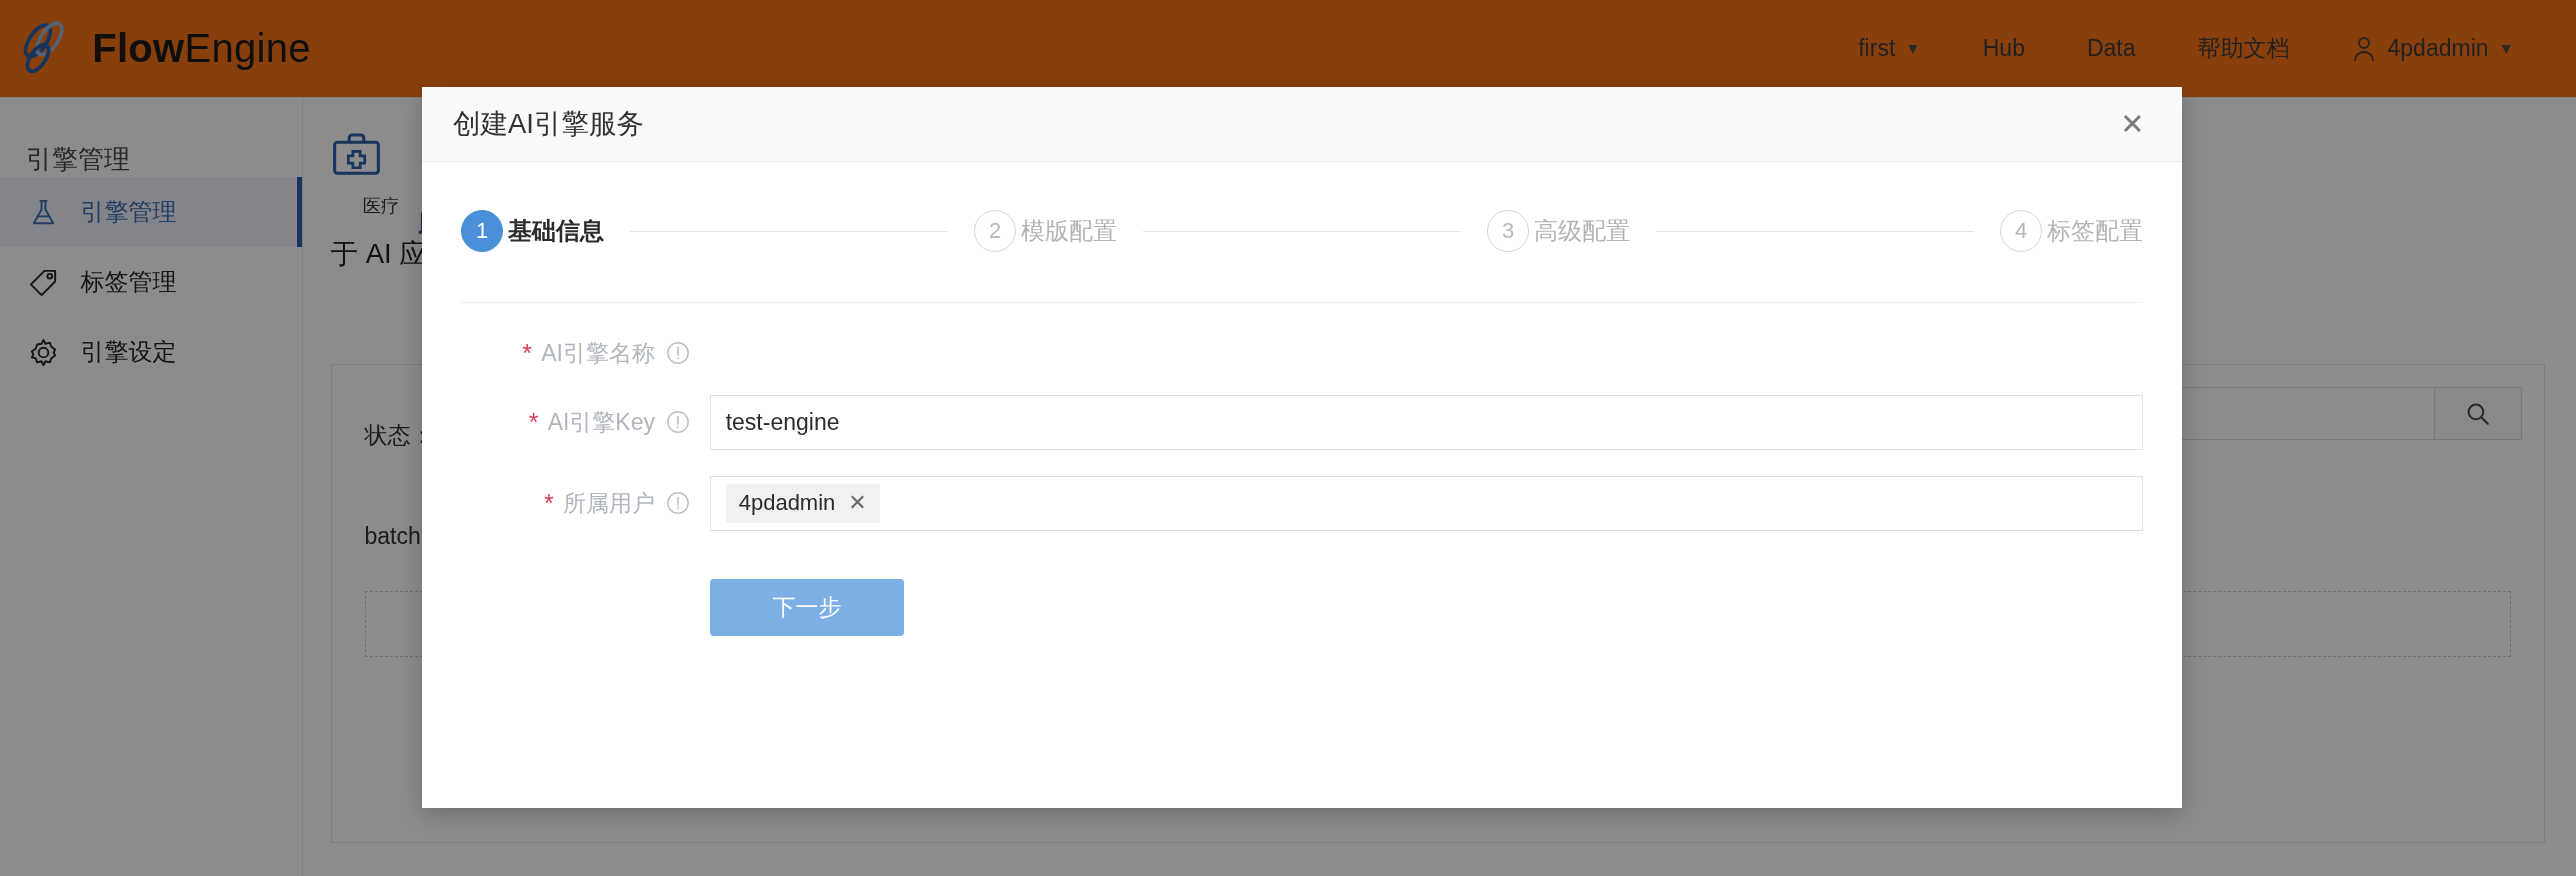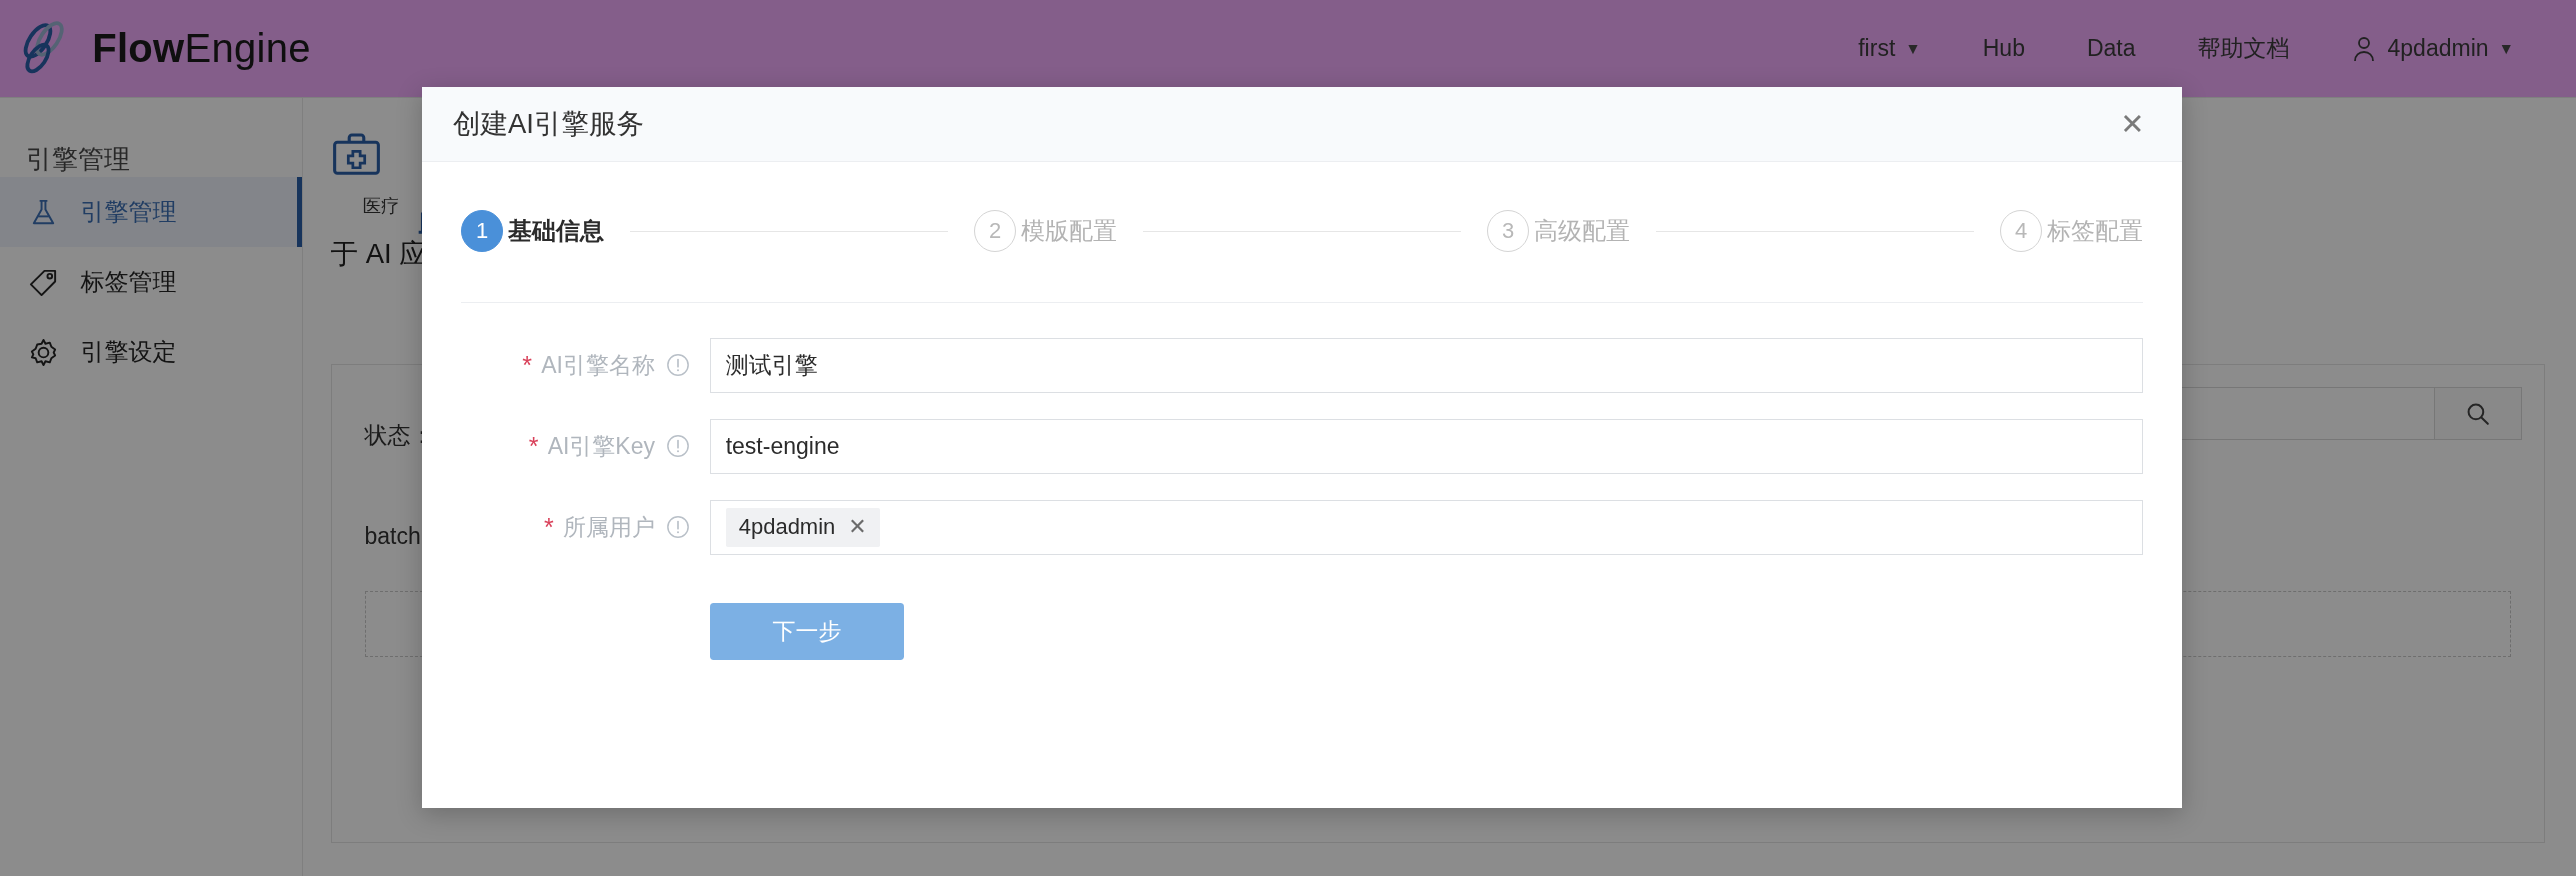--- a/index.html
+++ b/index.html
@@ -9,21 +9,21 @@
     overflow: hidden;
     background: #ffffff;
   }
 
   
   #page-root { position: absolute; inset: 0; background: #ffffff; }
 
   
   .topbar {
     position: absolute; left: 0; top: 0; width: 2576px; height: 98px;
-    background: #f0abfc; border-bottom: 0.9px solid #e8e8e8;
+    background: #f97316; border-bottom: 0.9px solid #e8e8e8;
     display: flex; align-items: center;
   }
   .brand { display: flex; align-items: center; margin-left: 16.5px; }
   .brand-logo { width: 61px; height: 61px; flex: none; }
   .brand-name {
     font-size: 40px; color: #1c1c1c; margin-left: 14.7px;
     letter-spacing: 0.3px; white-space: nowrap;
   }
   .brand-name b { font-weight: 700; }
   .brand-name i { font-style: normal; font-weight: 300; }
@@ -309,21 +309,20 @@
       <div class="form-row">
         <div class="form-label">
           <span class="req">*</span>
           <span>AI引擎名称</span>
           <svg class="info-icon" viewBox="0 0 26 26">
             <circle cx="13" cy="13" r="11" fill="none" stroke="#b9c0c8" stroke-width="1.6"></circle>
             <path d="M13 7v8" stroke="#b9c0c8" stroke-width="1.8" stroke-linecap="round"></path>
             <circle cx="13" cy="18.6" r="1.1" fill="#b9c0c8"></circle>
           </svg>
         </div>
-        <div class="field">测试引擎</div>
       </div>
 
       <div class="form-row">
         <div class="form-label">
           <span class="req">*</span>
           <span>AI引擎Key</span>
           <svg class="info-icon" viewBox="0 0 26 26">
             <circle cx="13" cy="13" r="11" fill="none" stroke="#b9c0c8" stroke-width="1.6"></circle>
             <path d="M13 7v8" stroke="#b9c0c8" stroke-width="1.8" stroke-linecap="round"></path>
             <circle cx="13" cy="18.6" r="1.1" fill="#b9c0c8"></circle>

